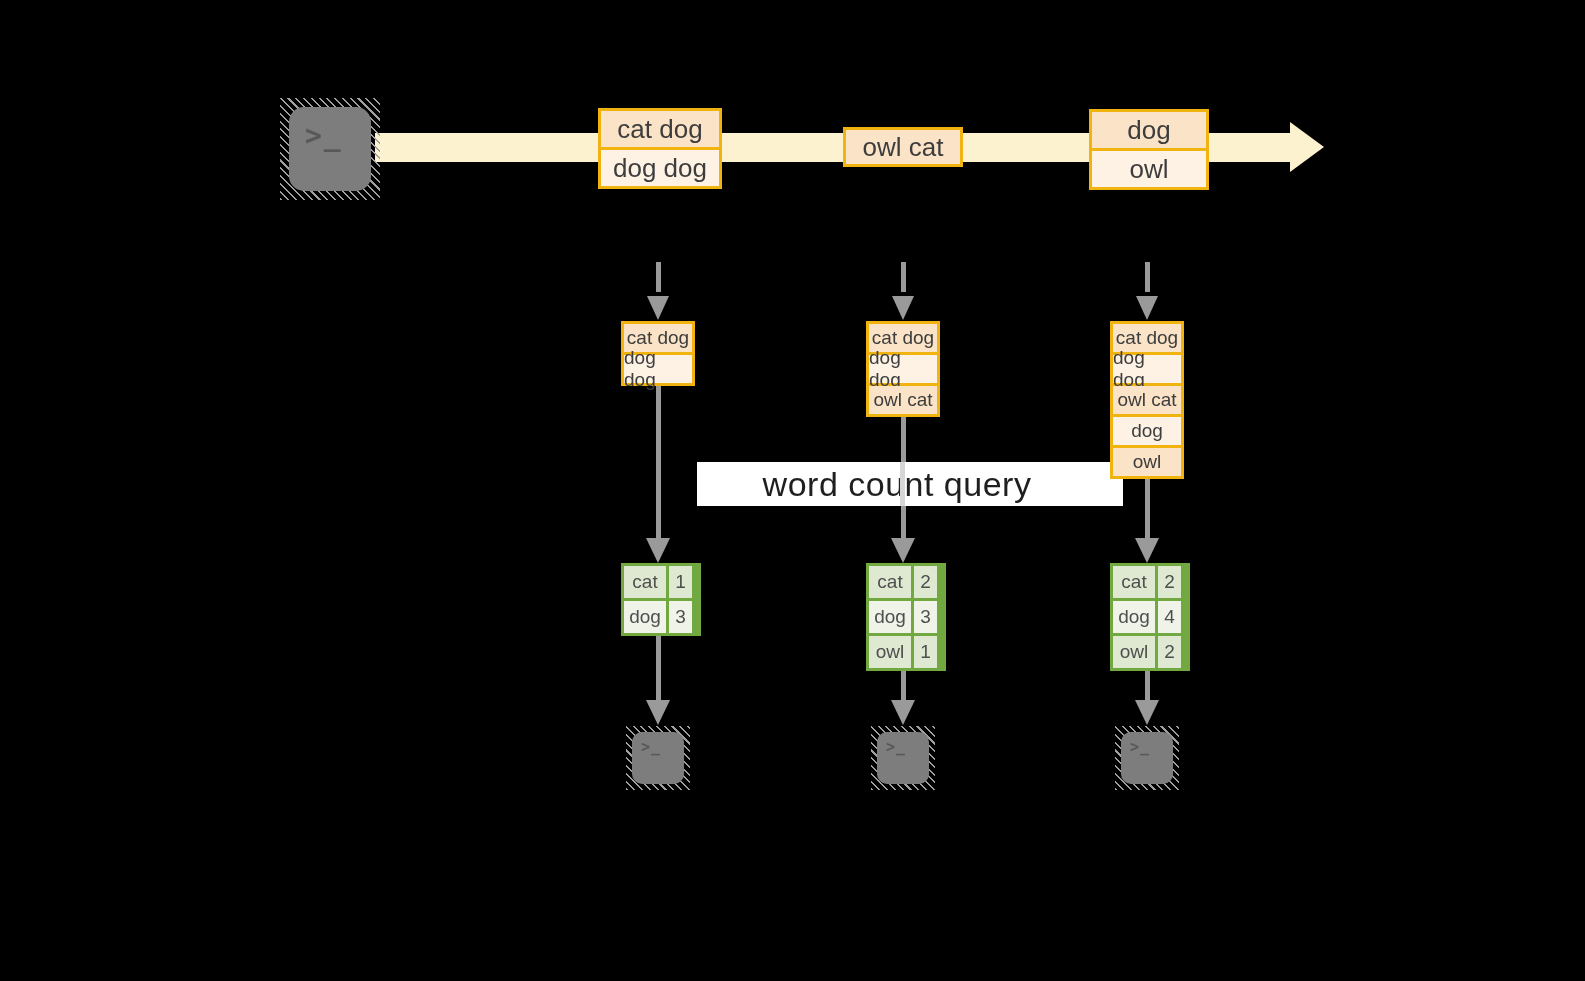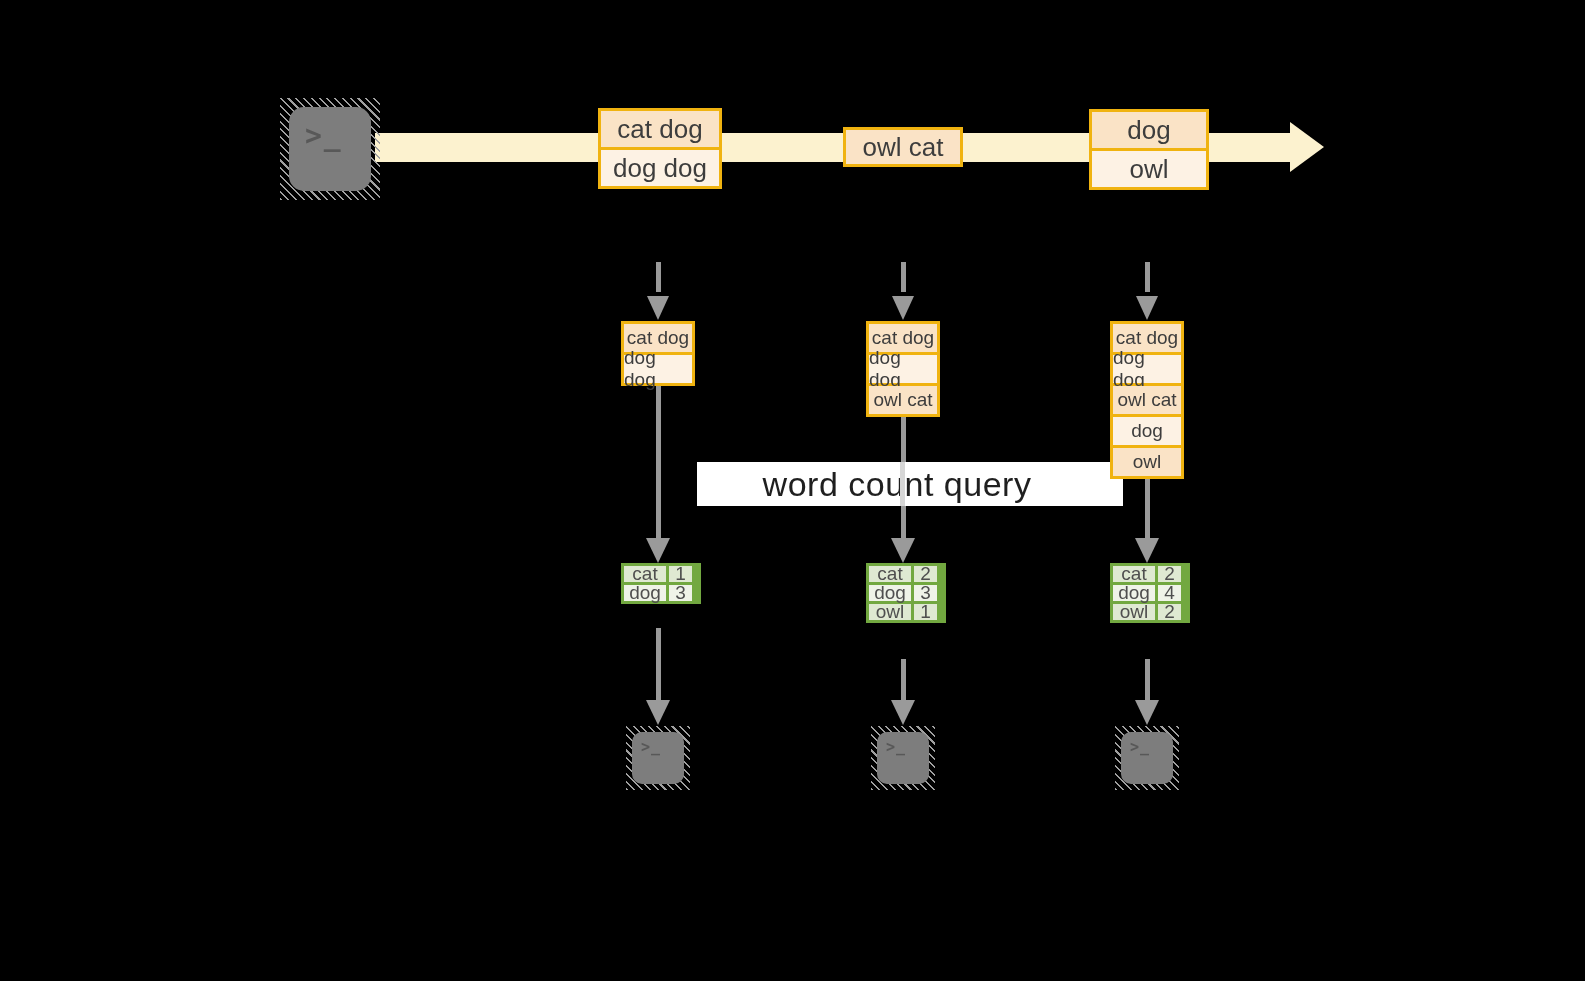--- a/index.html
+++ b/index.html
@@ -46,21 +46,21 @@
   
   .query-band { position:absolute; left:697px; top:462px; width:426px; height:44px;
     background:#ffffff; z-index:2; display:flex; align-items:center; justify-content:center;
     padding-right:0; }
   .query-band span { font-size:34px; color:#1f1f1f; letter-spacing:0.5px; transform:translateX(-13px); }
   .band-cross { position:absolute; left:900px; top:462px; width:5px; height:44px; background:#d6d6d6; z-index:3; }
 
   
   .gtable { position:absolute; top:563px; width:74px; border:3px solid #72a840; background:#72a840;
     display:flex; flex-direction:column; gap:3px; z-index:4; }
-  .grow { display:flex; gap:3px; height:16px; }
+  .grow { display:flex; gap:3px; height:32px; }
   .gword, .gcount { background:#dfe9d2; display:flex; align-items:center; justify-content:center;
     font-size:19px; color:#4f4f4f; }
   .gword { width:42px; }
   .gcount { width:23px; }
   .grow:nth-child(even) .gword, .grow:nth-child(even) .gcount { background:#eff3e8; }
 </style>
 </head>
 <body>
 
 <div class="canvas">

